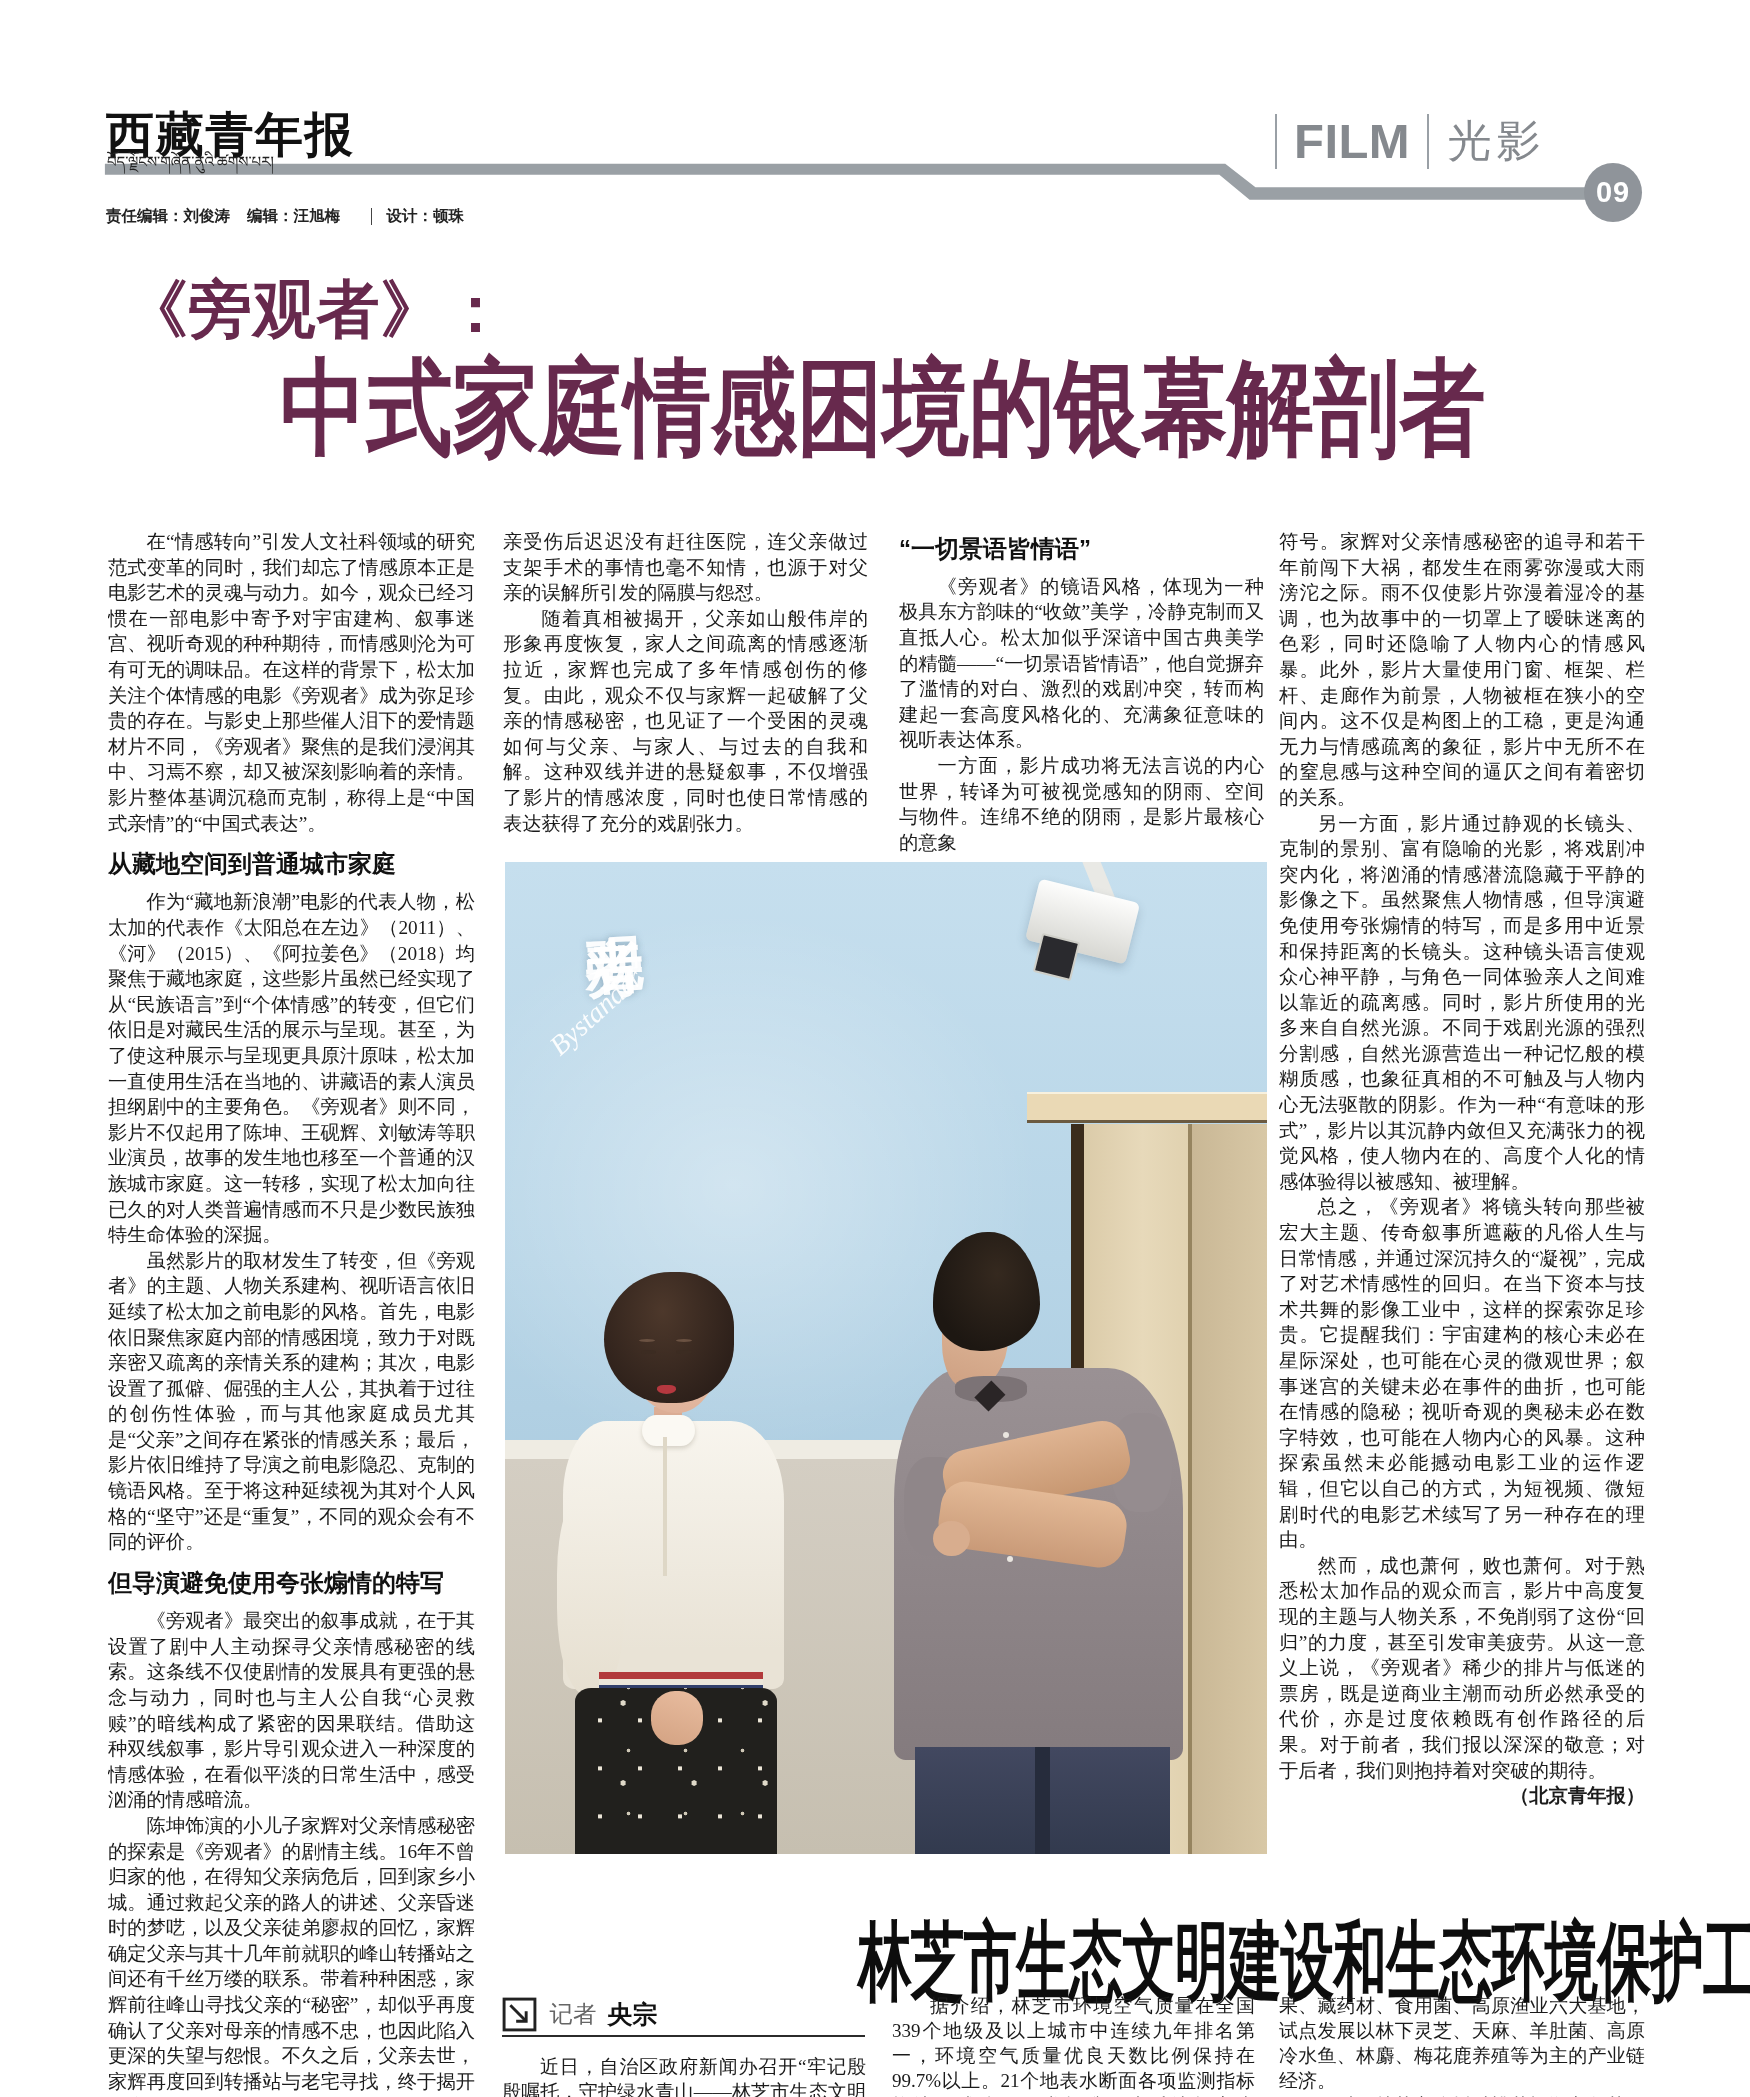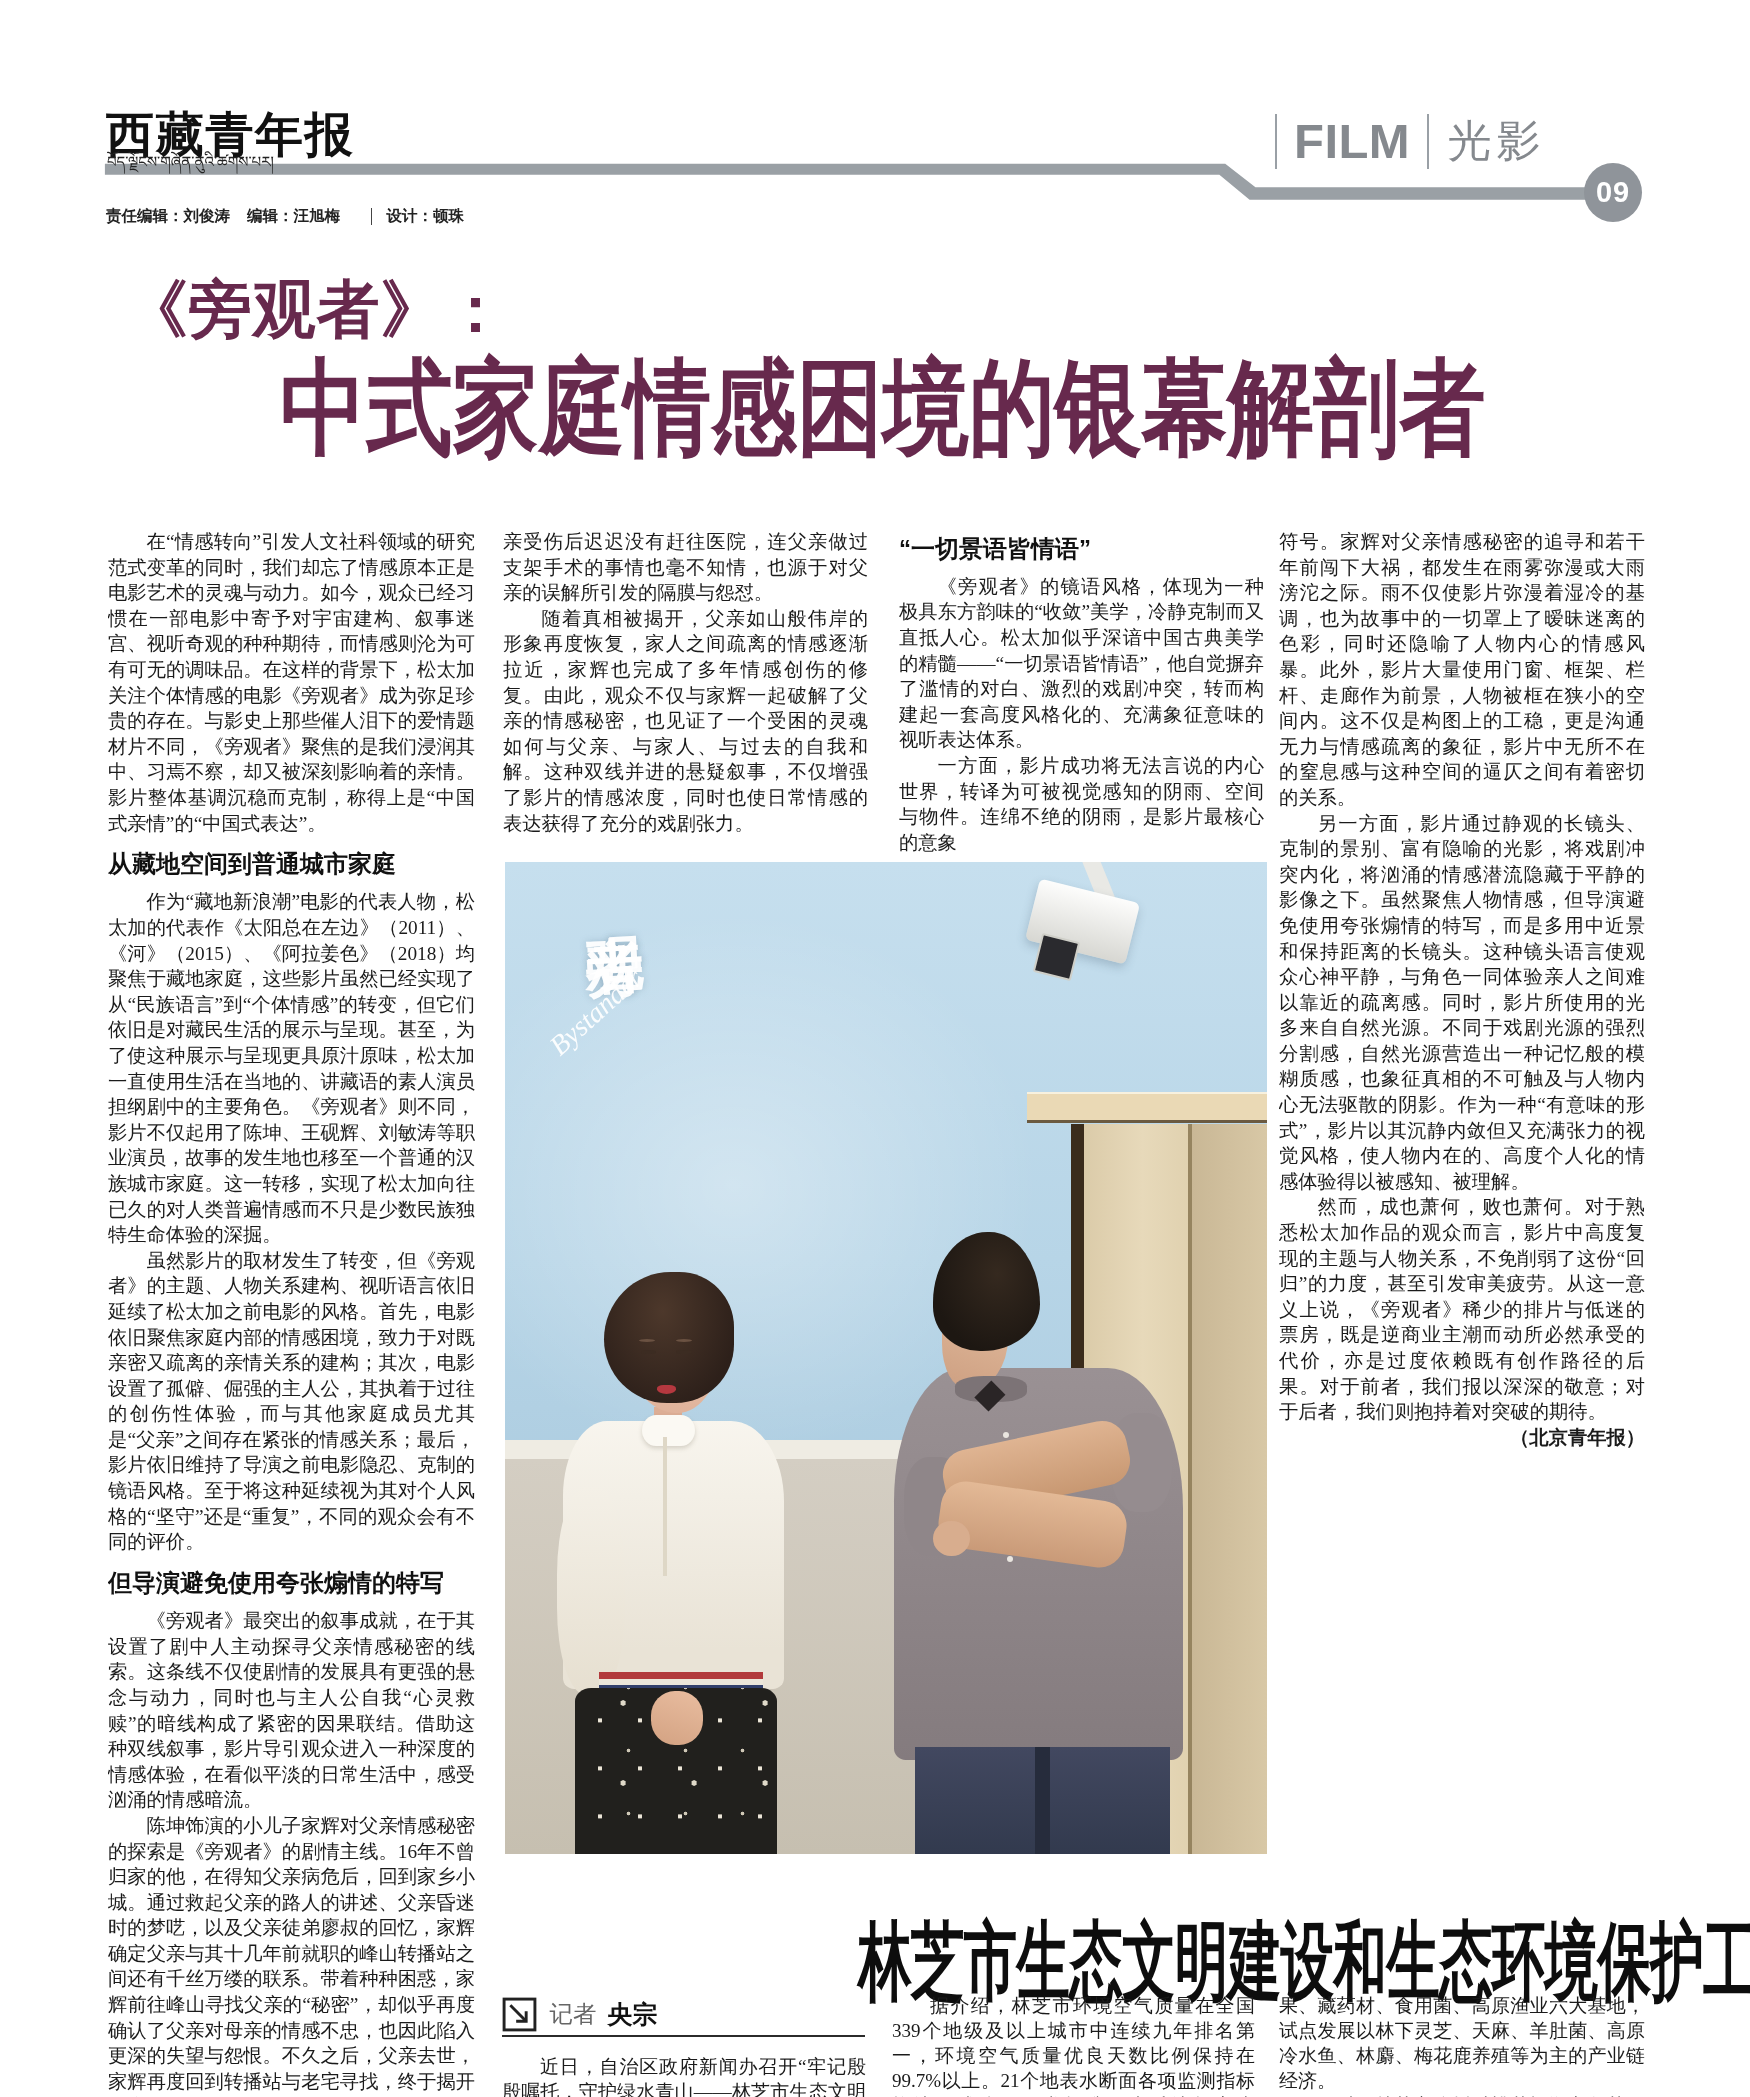--- a/index.html
+++ b/index.html
@@ -188,20 +188,21 @@
 
   <div class="abs col c3">
     <h3 class="sec-h first">“一切景语皆情语”</h3>
     <p>《旁观者》的镜语风格，体现为一种极具东方韵味的“收敛”美学，冷静克制而又直抵人心。松太加似乎深谙中国古典美学的精髓——“一切景语皆情语”，他自觉摒弃了滥情的对白、激烈的戏剧冲突，转而构建起一套高度风格化的、充满象征意味的视听表达体系。</p>
     <p>一方面，影片成功将无法言说的内心世界，转译为可被视觉感知的阴雨、空间与物件。连绵不绝的阴雨，是影片最核心的意象</p>
   </div>
 
   <div class="abs col c4">
     <p class="cont">符号。家辉对父亲情感秘密的追寻和若干年前闯下大祸，都发生在雨雾弥漫或大雨滂沱之际。雨不仅使影片弥漫着湿冷的基调，也为故事中的一切罩上了暧昧迷离的色彩，同时还隐喻了人物内心的情感风暴。此外，影片大量使用门窗、框架、栏杆、走廊作为前景，人物被框在狭小的空间内。这不仅是构图上的工稳，更是沟通无力与情感疏离的象征，影片中无所不在的窒息感与这种空间的逼仄之间有着密切的关系。</p>
     <p>另一方面，影片通过静观的长镜头、克制的景别、富有隐喻的光影，将戏剧冲突内化，将汹涌的情感潜流隐藏于平静的影像之下。虽然聚焦人物情感，但导演避免使用夸张煽情的特写，而是多用中近景和保持距离的长镜头。这种镜头语言使观众心神平静，与角色一同体验亲人之间难以靠近的疏离感。同时，影片所使用的光多来自自然光源。不同于戏剧光源的强烈分割感，自然光源营造出一种记忆般的模糊质感，也象征真相的不可触及与人物内心无法驱散的阴影。作为一种“有意味的形式”，影片以其沉静内敛但又充满张力的视觉风格，使人物内在的、高度个人化的情感体验得以被感知、被理解。</p>
+    <p>总之，《旁观者》将镜头转向那些被宏大主题、传奇叙事所遮蔽的凡俗人生与日常情感，并通过深沉持久的“凝视”，完成了对艺术情感性的回归。在当下资本与技术共舞的影像工业中，这样的探索弥足珍贵。它提醒我们：宇宙建构的核心未必在星际深处，也可能在心灵的微观世界；叙事迷宫的关键未必在事件的曲折，也可能在情感的隐秘；视听奇观的奥秘未必在数字特效，也可能在人物内心的风暴。这种探索虽然未必能撼动电影工业的运作逻辑，但它以自己的方式，为短视频、微短剧时代的电影艺术续写了另一种存在的理由。</p>
     <p>然而，成也萧何，败也萧何。对于熟悉松太加作品的观众而言，影片中高度复现的主题与人物关系，不免削弱了这份“回归”的力度，甚至引发审美疲劳。从这一意义上说，《旁观者》稀少的排片与低迷的票房，既是逆商业主潮而动所必然承受的代价，亦是过度依赖既有创作路径的后果。对于前者，我们报以深深的敬意；对于后者，我们则抱持着对突破的期待。</p>
     <p class="attribution">（北京青年报）</p>
   </div>
 
   <figure class="abs photo" style="margin:0;">
     <div class="abs ph-glow"></div>
     <div class="abs ph-trim"></div>
     <div class="abs ph-lowall"></div>
     <div class="abs ph-lintel"></div>
     <div class="abs ph-door-shadow"></div>

